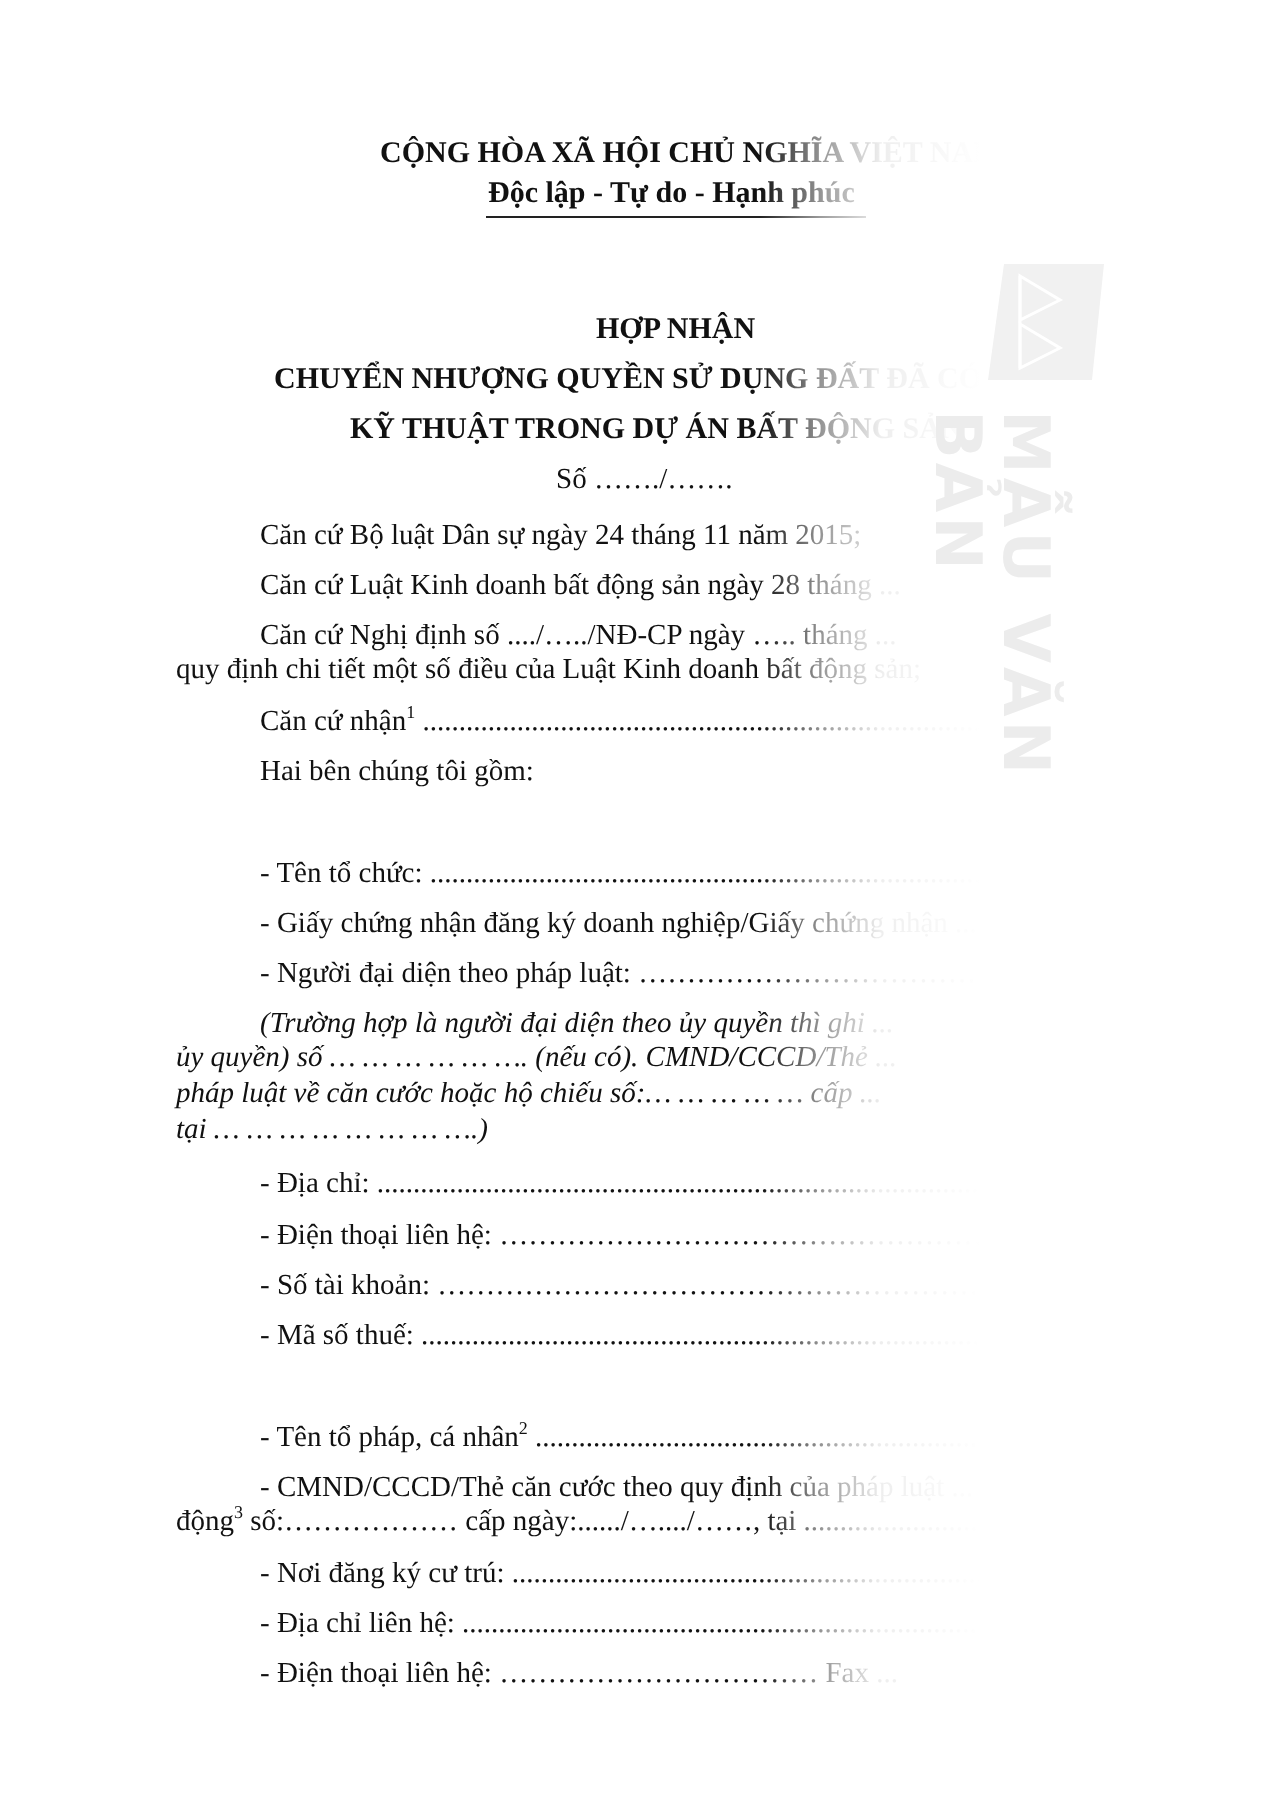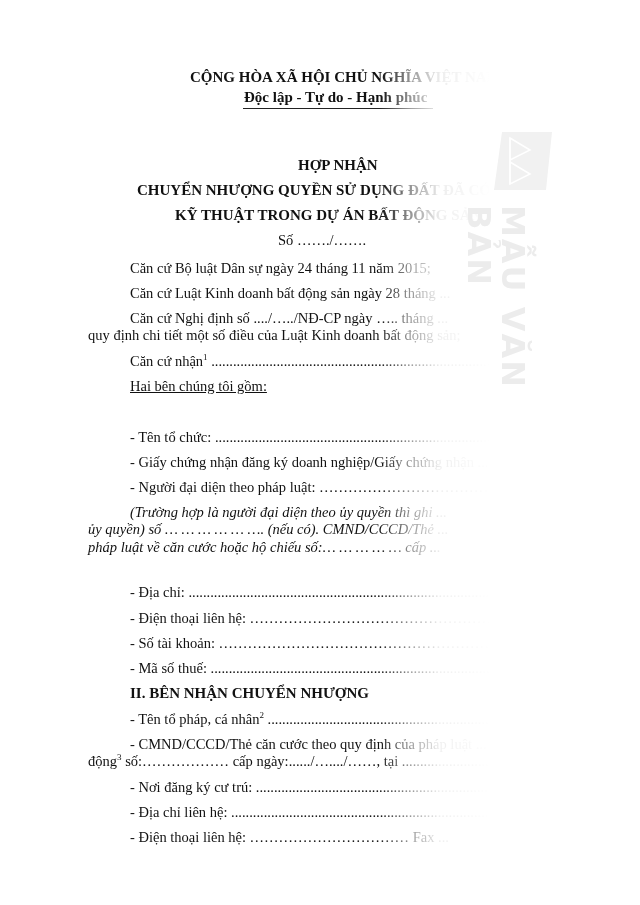--- a/index.html
+++ b/index.html
@@ -34,34 +34,34 @@
   <div class="line hdr" style="left:175px; top:206px;">KỸ THUẬT TRONG DỰ ÁN BẤT ĐỘNG SẢN</div>
   <div class="line" style="left:278px; top:231px;">Số ……./…….</div>
 
   <div class="line" style="left:130px; top:259px;">Căn cứ Bộ luật Dân sự ngày 24 tháng 11 năm 2015;</div>
   <div class="line" style="left:130px; top:284px;">Căn cứ Luật Kinh doanh bất động sản ngày 28 tháng ...</div>
   <div class="line" style="left:130px; top:309px;">Căn cứ Nghị định số ..../…../NĐ-CP ngày ….. tháng ...</div>
   <div class="line" style="left:88px; top:326px;">quy định chi tiết một số điều của Luật Kinh doanh bất động sản;</div>
   <div class="line" style="left:130px; top:352px;">
     <span>Căn cứ nhận</span><span class="sup">1</span><span> ..................................................................................</span>
   </div>
-  <div class="line" style="left:130px; top:377px;text-decoration:underline;">Hai bên chúng tôi gồm:</div>
+  <div class="line" style="left:130px; top:377px;">Hai bên chúng tôi gồm:</div>
 
   <div class="line" style="left:130px; top:428px;">- Tên tổ chức: ...........................................................................................</div>
   <div class="line" style="left:130px; top:453px;">- Giấy chứng nhận đăng ký doanh nghiệp/Giấy chứng nhận ...</div>
   <div class="line" style="left:130px; top:478px;">- Người đại diện theo pháp luật: ………………………………………</div>
   <div class="line i" style="left:130px; top:503px;">(Trường hợp là người đại diện theo ủy quyền thì ghi ...</div>
   <div class="line i" style="left:88px; top:520px;">ủy quyền) số … … … … … …. (nếu có). CMND/CCCD/Thẻ ...</div>
   <div class="line i" style="left:88px; top:538px;">pháp luật về căn cước hoặc hộ chiếu số:… … … … …  cấp ...</div>
+  <div class="line i" style="left:88px; top:556px;">tại … … … … … … … ….)</div>
   <div class="line" style="left:130px; top:583px;">- Địa chỉ: ........................................................................................</div>
   <div class="line" style="left:130px; top:609px;">- Điện thoại liên hệ: ……………………………………………</div>
   <div class="line" style="left:130px; top:634px;">- Số tài khoản: …………………………………………………</div>
   <div class="line" style="left:130px; top:659px;">- Mã số thuế: ......................................................................................</div>
 
-  <div class="line hdr" style="left:130px; top:684px;">II. BÊN NHẬN CHUYỂN NHƯỢNG</div>
   <div class="line" style="left:130px; top:710px;">
     <span>- Tên tổ pháp, cá nhân</span><span class="sup">2</span><span> ..........................................................................</span>
   </div>
   <div class="line" style="left:130px; top:735px;">- CMND/CCCD/Thẻ căn cước theo quy định của pháp luật ...</div>
   <div class="line" style="left:88px; top:752px;">
     <span>động</span><span class="sup">3</span><span> số:……………… cấp ngày:....../…..../……, tại ...........................</span>
   </div>
   <div class="line" style="left:130px; top:778px;">- Nơi đăng ký cư trú: ..............................................................................</div>
   <div class="line" style="left:130px; top:803px;">- Địa chỉ liên hệ: .....................................................................................</div>
   <div class="line" style="left:130px; top:828px;">- Điện thoại liên hệ: …………………………… Fax ...</div>

